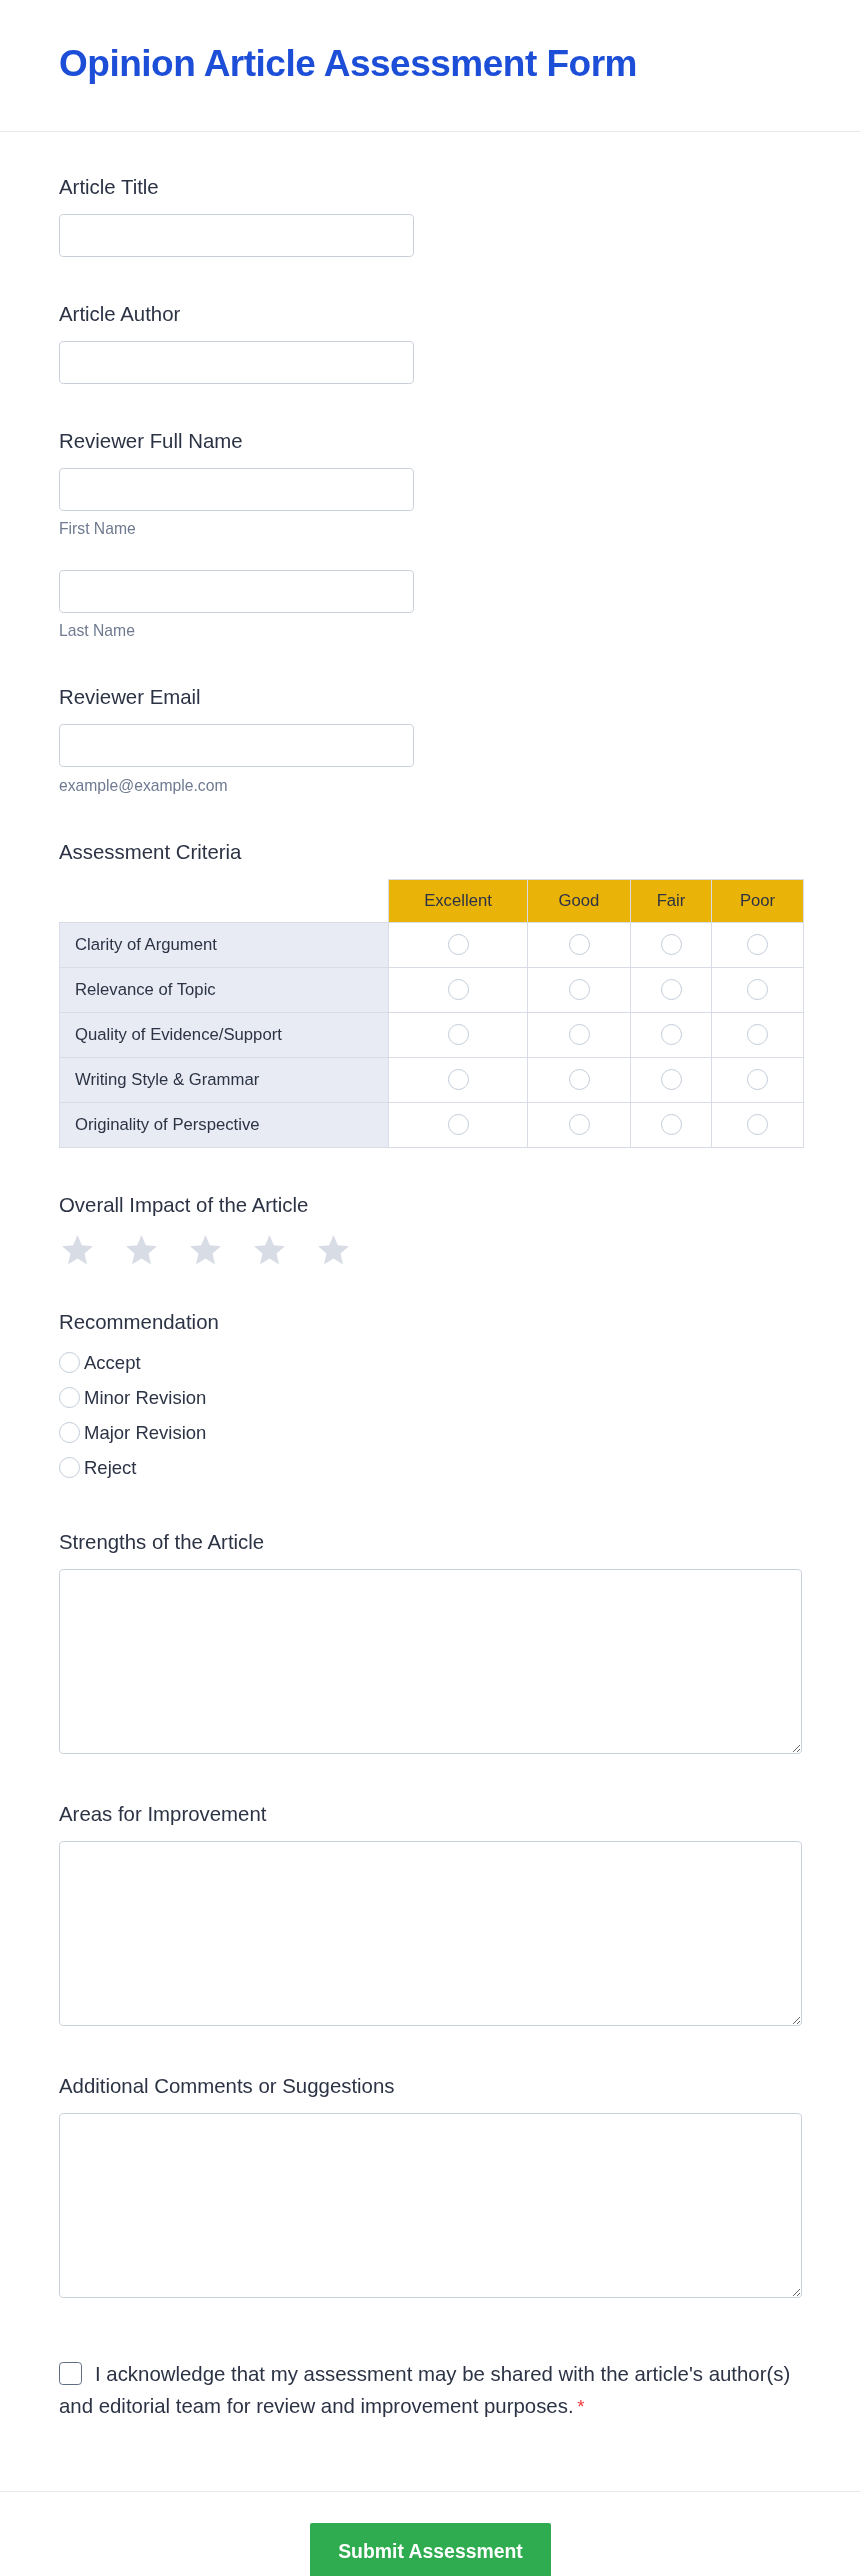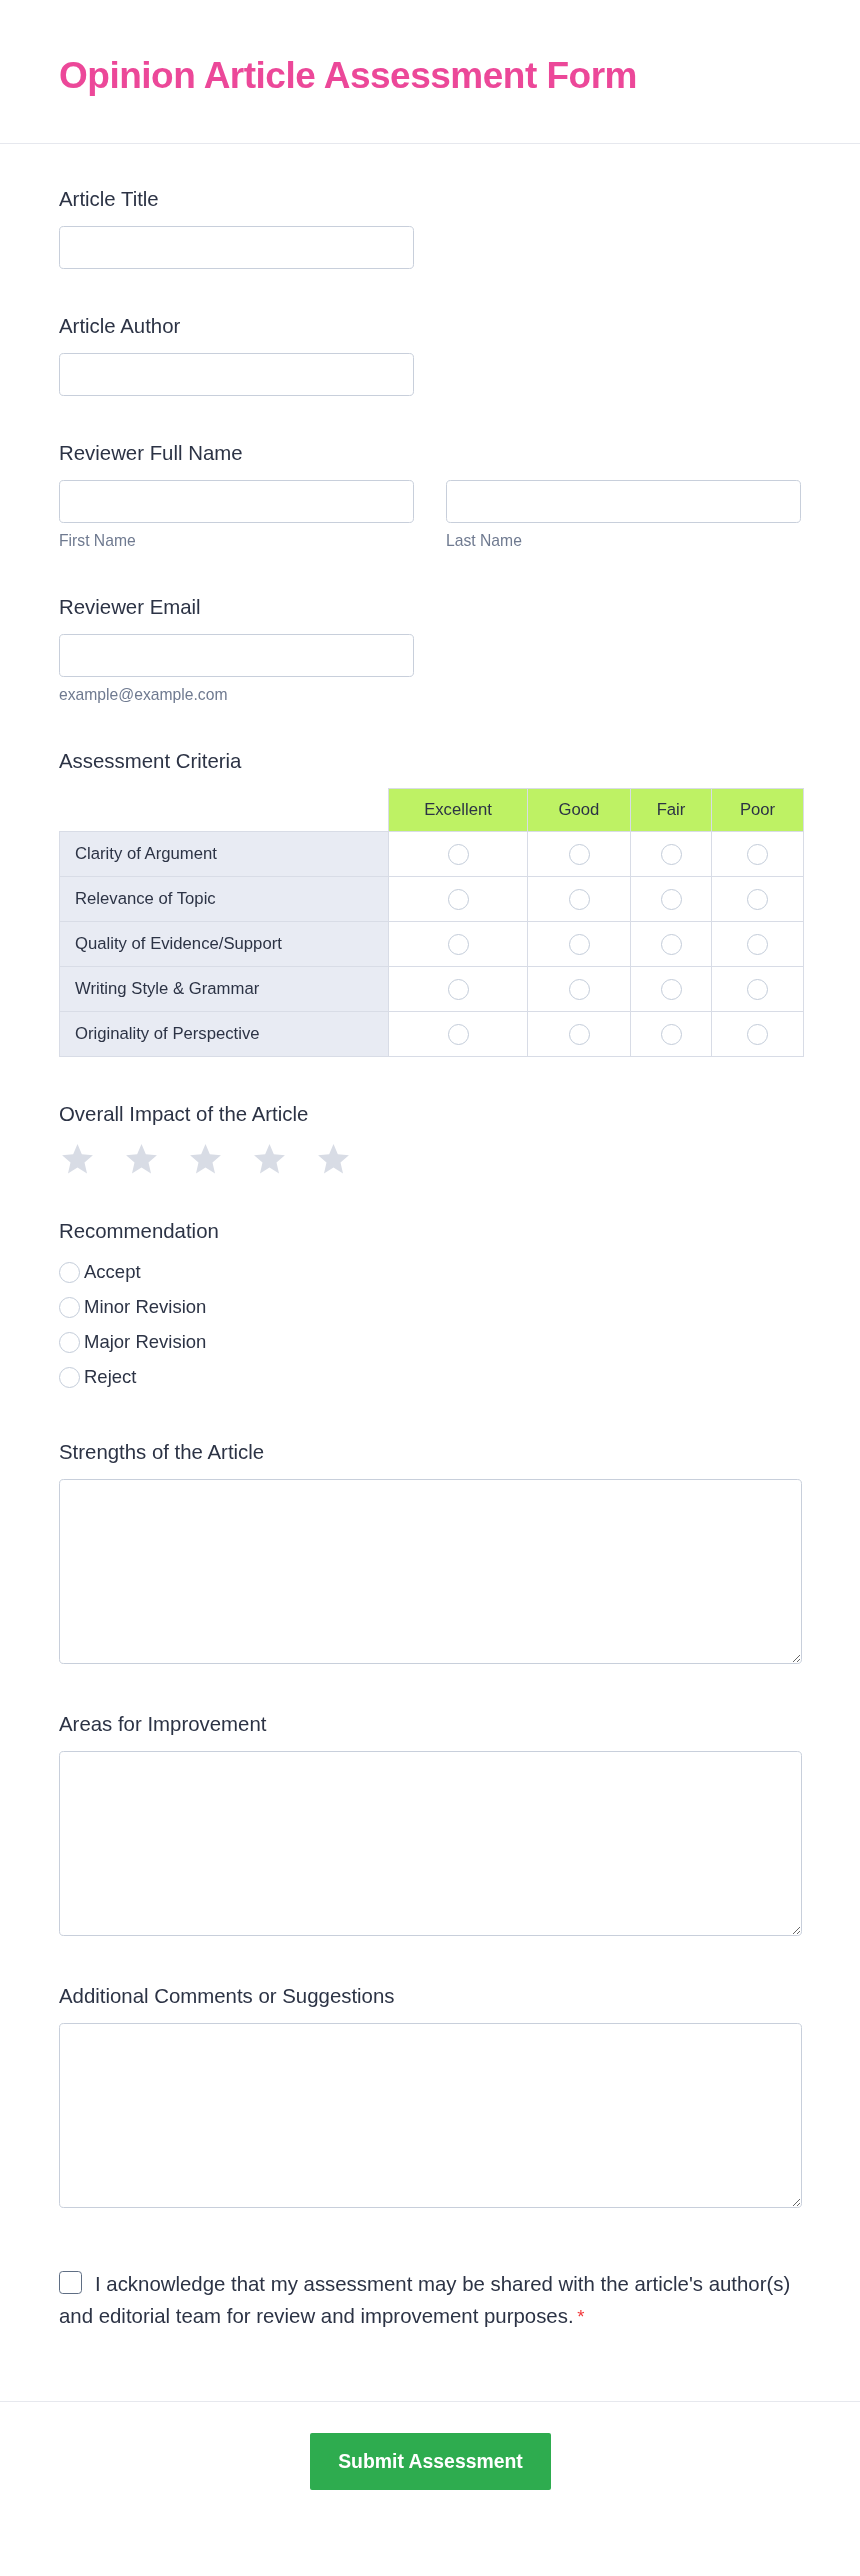--- a/index.html
+++ b/index.html
@@ -8,25 +8,25 @@
     width: 861px;
     background: #ffffff;
     font-family: "Liberation Sans", "DejaVu Sans", sans-serif;
     color: #2c3345;
   }
   .page { width: 861px; min-height: 2576px; background: #fff; }
 
   
   .form-header { padding: 43px 59px 31px 59px; }
   .form-title {
-    margin: 12px 0 15px 0;
+    margin: 0 0 15px 0;
     font-size: 37px;
     font-weight: 700;
     letter-spacing: -0.5px;
-    color: #ec4899;
+    color: #1d4ed8;
   }
   .form-subtitle {
     margin: 0;
     font-size: 18.5px;
     line-height: 31px;
     color: #414b63;
     max-width: 749px;
   }
   .divider { height: 0.9px; background: #e6e8ee; width: 100%; }
 
@@ -46,34 +46,34 @@
     height: 43px;
     border: 1.9px solid #c8cfdb;
     border-radius: 4.6px;
     background: #fff;
     font-family: inherit;
     font-size: 18.5px;
     color: #2c3345;
     padding: 0 11px;
     outline: none;
   }
-  .name-row { display: flex; gap: 32px; }
+  .name-row { display: flex; gap: 32px; flex-direction: column; }
   .name-col { width: 355px; }
   .sublabel {
     display: block;
     margin-top: 9.3px;
     font-size: 15.7px;
     color: #6f7a90;
   }
 
   
   .matrix { border-collapse: collapse; width: 743px; table-layout: fixed; }
   .matrix th, .matrix td { border: 0.9px solid #d8dce6; }
   .matrix thead th {
-    background: #bef264;
+    background: #eab308;
     height: 43px;
     font-size: 16.7px;
     font-weight: 400;
     color: #2c3345;
     text-align: center;
   }
   .matrix thead th.corner { background: transparent; border: none; }
   .matrix tbody th {
     background: #e8ebf3;
     height: 45px;

